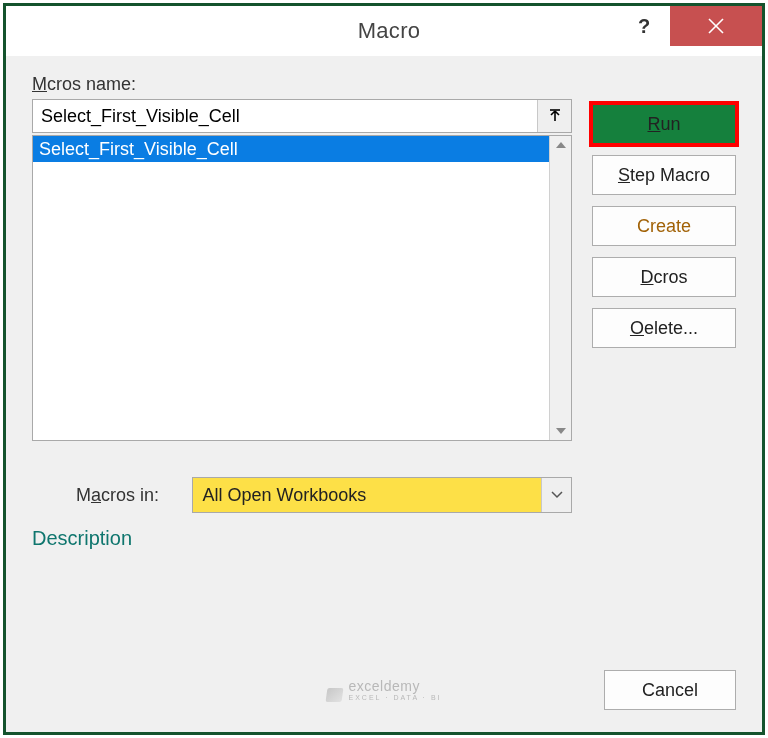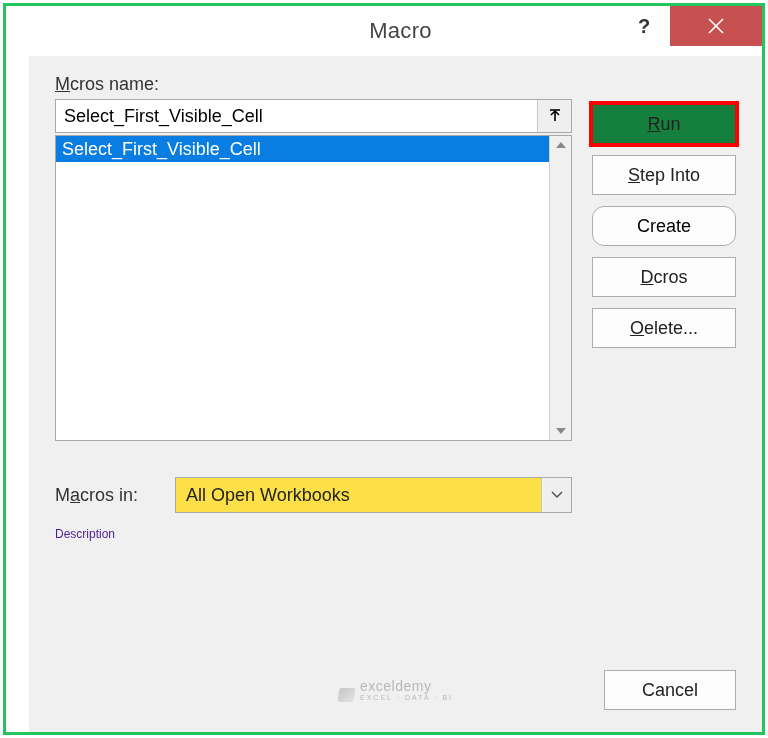--- a/index.html
+++ b/index.html
@@ -6,27 +6,26 @@
   body {
     margin: 0;
     padding: 0;
     font-family: "Segoe UI", Tahoma, sans-serif;
     background: #fff;
     width: 768px;
     height: 738px;
     overflow: hidden;
   }
   .dialog-outer {
-    border: 3px solid #22c55e;
+    border: 3px solid #14532d;
     width: 762px;
     height: 732px;
     margin: 3px;
     background: #fff;
     position: relative;
-    padding-left: 23px;
   }
   .titlebar {
     height: 50px;
     background: #fff;
     display: flex;
     align-items: center;
     position: relative;
     padding-left: 10px;
   }
   .titlebar-title {
@@ -165,31 +164,32 @@
     background: #fdfdfd;
     font-size: 18px;
     color: #222;
     display: flex;
     align-items: center;
     justify-content: center;
     cursor: default;
     font-family: inherit;
   }
   .btn .ul { text-decoration: underline; }
-  .btn.disabled { color: #000000; border-radius: 12px; }
+  .btn.disabled { color: #a16207; }
   .btn.highlight {
     outline: 4px solid #ff0000;
     outline-offset: -1px;
     background: #15803d;
   }
   .macros-in-row {
     margin-top: 36px;
     display: flex;
     align-items: center;
     gap: 16px;
+    margin-left: 44px;
   }
   .macros-in-label {
     font-size: 18px;
     width: 106px;
     color: #333;
   }
   .macros-in-label .ul { text-decoration: underline; }
   .select-wrap {
     flex-basis: 405px;
     height: 36px;
@@ -209,22 +209,22 @@
   .select-arrow {
     width: 30px;
     border-left: 1px solid #c8c8c8;
     background: #efefef;
     display: flex;
     align-items: center;
     justify-content: center;
   }
   .desc-label {
     margin-top: 14px;
-    font-size: 12px;
-    color: #4c1d95;
+    font-size: 20px;
+    color: #0f766e;
   }
   .cancel-wrap {
     position: absolute;
     right: 26px;
     bottom: 22px;
     width: 132px;
   }
   .watermark {
     position: absolute;
     left: 50%;
@@ -306,21 +306,21 @@
         </div>
 
         <div class="desc-label">Description</div>
       </div>
 
       <div class="right-col">
         <div class="btn highlight">
           <span><span class="ul">R</span><span>un</span></span>
         </div>
         <div class="btn">
-          <span><span class="ul">S</span><span>tep Into</span></span>
+          <span><span class="ul">S</span><span>tep Macro</span></span>
         </div>
         <div class="btn disabled">Create</div>
         <div class="btn">
           <span><span class="ul">D</span><span>cros</span></span>
         </div>
         <div class="btn">
           <span><span class="ul">O</span><span>elete...</span></span>
         </div>
       </div>
     </div>

